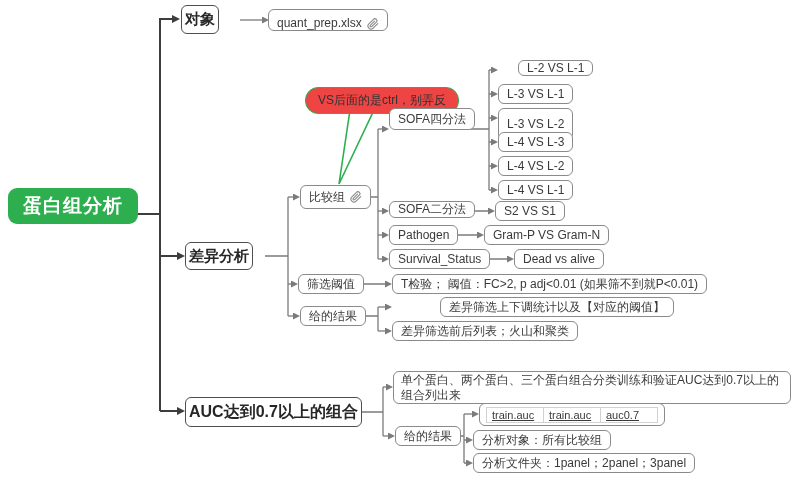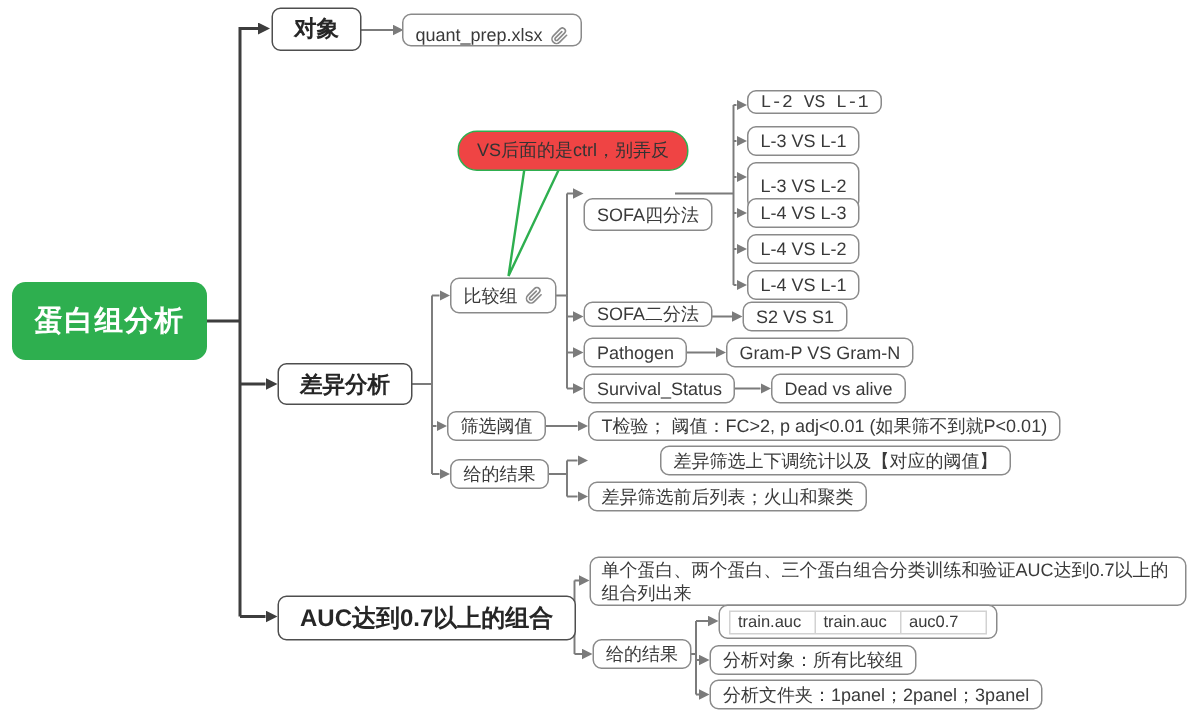--- a/index.html
+++ b/index.html
@@ -9,44 +9,45 @@
   }
   .wires{position:absolute;left:0;top:0;width:800px;height:483px;}
   .n{
     position:absolute;display:inline-flex;align-items:center;white-space:nowrap;
     background:#fff;border:1px solid #8a8a8a;border-radius:6px;
     padding:0 8px;font-size:12px;color:#3a3a3a;box-sizing:border-box;
   }
   .n1{
     position:absolute;display:inline-flex;align-items:center;justify-content:center;white-space:nowrap;
     background:#fff;border:1.6px solid #4e4e4e;border-radius:6px;
-    padding:0 14px;font-weight:bold;color:#262626;box-sizing:border-box;
+    padding:0 3px;font-weight:bold;color:#262626;box-sizing:border-box;
   }
   .root{
-    position:absolute;left:8px;top:188px;width:130px;height:52px;
+    position:absolute;left:8px;top:188px;width:130px;height:36px;
     display:flex;align-items:center;justify-content:center;
     background:#2eaf4f;color:#ffffff;font-size:19px;font-weight:bold;
     border-radius:9px;letter-spacing:1px;
   }
   .callout{
     position:absolute;left:305px;top:87px;height:27px;display:inline-flex;align-items:center;
     background:#ef4444;border:1.6px solid #2eaf4f;border-radius:13px;
     padding:0 12px;font-size:12px;color:#333;white-space:nowrap;box-sizing:border-box;
   }
   .icon-link{margin-left:5px;display:inline-flex;flex:0 0 auto;}
   .wrapnode{
     position:absolute;left:393px;top:371px;width:398px;height:33px;
     background:#fff;border:1px solid #8a8a8a;border-radius:6px;
     font-size:12px;line-height:15px;color:#3a3a3a;padding:1px 7px;box-sizing:border-box;
     white-space:normal;
   }
   .ftbl{display:flex;border:1px solid #d2d2d2;}
   .fcell{
     font-size:11px;color:#3a3a3a;padding:1px 5px;min-width:46px;
     border-right:1px solid #d2d2d2;
+    text-decoration:underline;
   }
   .fcell:last-child{border-right:none;}
 </style>
 </head>
 <body>
 
 <div class="canvas">
 
   <svg class="wires" xmlns="http://www.w3.org/2000/svg">
     <defs>
@@ -131,22 +132,22 @@
     <span>比较组</span>
     <span class="icon-link">
       <svg width="12" height="12" viewBox="0 0 24 24" fill="none" stroke="#8a8a8a" stroke-width="2.2" stroke-linecap="round">
         <path d="M21.44 11.05l-9.19 9.19a6 6 0 0 1-8.49-8.49l9.19-9.19a4 4 0 0 1 5.66 5.66l-9.2 9.19a2 2 0 0 1-2.83-2.83l8.49-8.48"></path>
       </svg>
     </span>
   </div>
   <div class="n" style="left:298px;top:274px;height:20px;">筛选阈值</div>
   <div class="n" style="left:300px;top:306px;height:20px;">给的结果</div>
 
-  <div class="n" style="left:389px;top:132px;height:22px;">SOFA四分法</div>
-  <div class="n" style="left:498px;top:60px;height:16px;font-family:Liberation Mono, monospace;">L-2 VS L-1</div>
+  <div class="n" style="left:389px;top:108px;height:22px;">SOFA四分法</div>
+  <div class="n" style="left:518px;top:60px;height:16px;">L-2 VS L-1</div>
   <div class="n" style="left:498px;top:84px;height:20px;">L-3 VS L-1</div>
   <div class="n" style="left:498px;top:108px;height:32px;">L-3 VS L-2</div>
   <div class="n" style="left:498px;top:132px;height:20px;">L-4 VS L-3</div>
   <div class="n" style="left:498px;top:156px;height:20px;">L-4 VS L-2</div>
   <div class="n" style="left:498px;top:180px;height:20px;">L-4 VS L-1</div>
 
   <div class="n" style="left:389px;top:201px;height:17px;">SOFA二分法</div>
   <div class="n" style="left:495px;top:201px;height:20px;">S2 VS S1</div>
 
   <div class="n" style="left:389px;top:225px;height:20px;">Pathogen</div>

